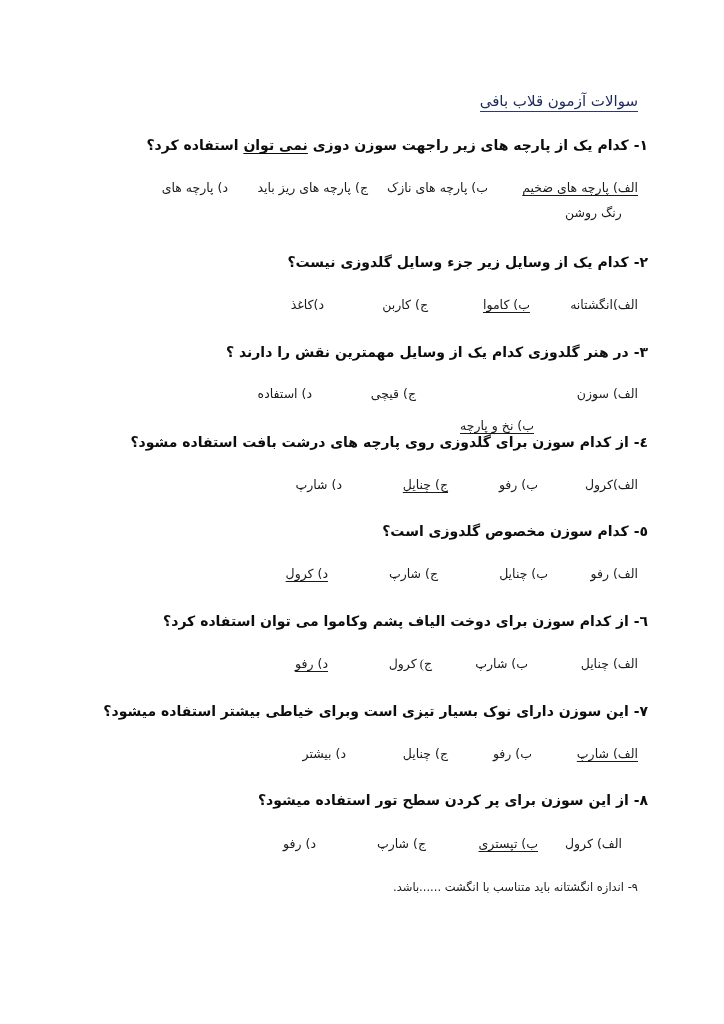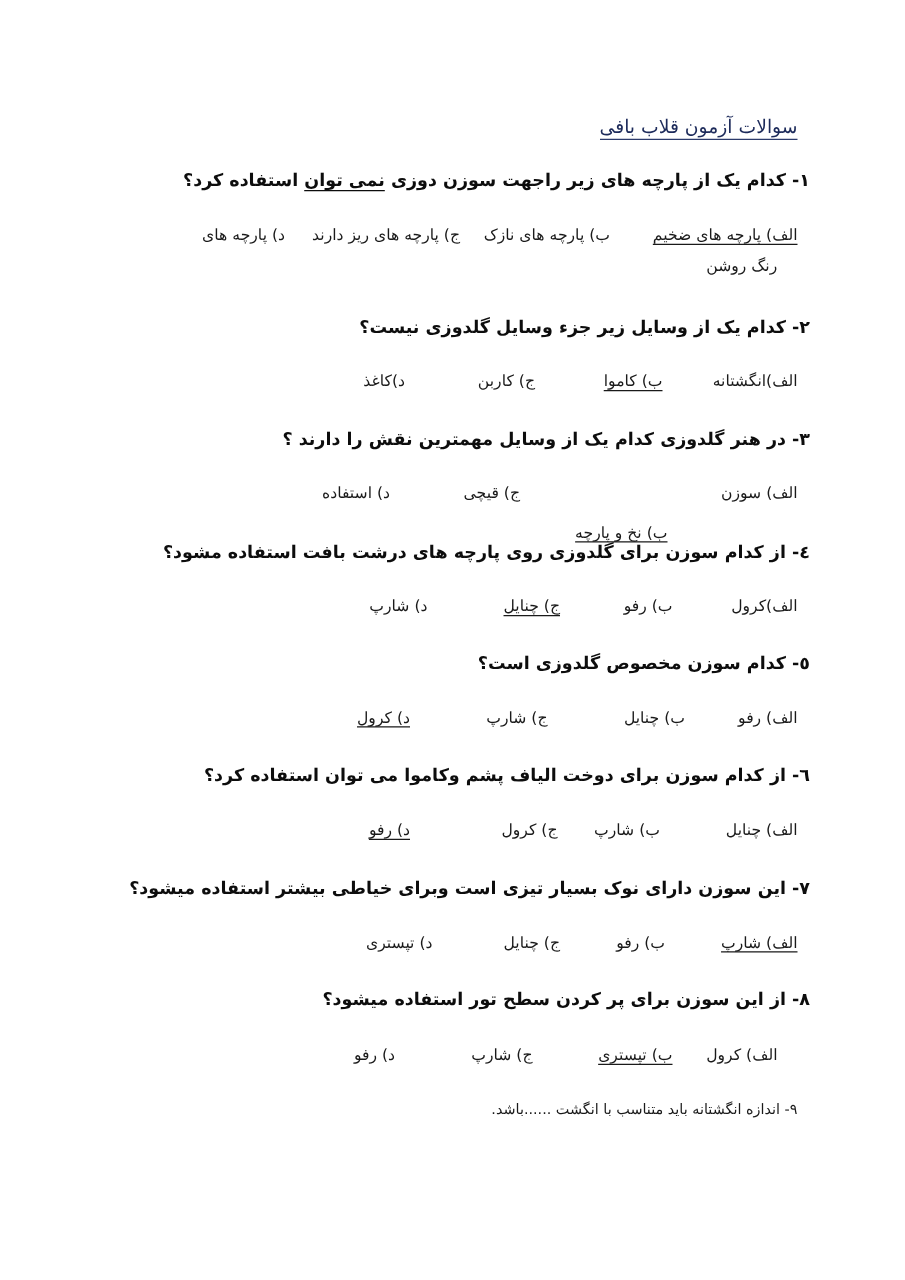--- a/index.html
+++ b/index.html
@@ -88,21 +88,21 @@
 <div class="page">
 
   <div class="header-title">سوالات آزمون قلاب بافی</div>
 
   <div class="question" style="top:137px;">
     <span>۱- کدام یک از پارچه های زیر راجهت سوزن دوزی </span><span class="u">نمی توان</span><span> استفاده کرد؟</span>
   </div>
   <div class="options-row" style="top:180px; left:100px;">
     <span class="opt u" style="right:0px;">الف) پارچه های ضخیم</span>
     <span class="opt" style="right:150px;">ب) پارچه های نازک</span>
-    <span class="opt" style="right:270px;">ج) پارچه های ریز دارند</span>
+    <span class="opt" style="right:270px;">ج) پارچه های ریز باید</span>
     <span class="opt" style="right:410px;text-align:right;">د) پارچه های</span>
   </div>
   <div class="wrap-line" style="top:205px; left:565px;">رنگ روشن</div>
 
   <div class="question" style="top:254px;">۲- کدام یک از وسایل زیر جزء وسایل گلدوزی نیست؟</div>
   <div class="options-row" style="top:297px;">
     <span class="opt" style="right:0px;">الف)انگشتانه</span>
     <span class="opt u" style="right:108px;">ب) کاموا</span>
     <span class="opt" style="right:210px;">ج) کاربن</span>
     <span class="opt" style="right:314px;">د)کاغذ</span>
@@ -129,30 +129,30 @@
     <span class="opt" style="right:0px;">الف) رفو</span>
     <span class="opt" style="right:90px;">ب) چنایل</span>
     <span class="opt" style="right:200px;">ج) شارپ</span>
     <span class="opt u" style="right:310px;">د) کرول</span>
   </div>
 
   <div class="question" style="top:613px;">٦- از کدام سوزن برای دوخت الیاف پشم وکاموا می توان استفاده کرد؟</div>
   <div class="options-row" style="top:656px;">
     <span class="opt" style="right:0px;">الف) چنایل</span>
     <span class="opt" style="right:110px;">ب) شارپ</span>
-    <span class="opt" style="right:192px;">ج) کرول</span>
+    <span class="opt" style="right:206px;font-family:Liberation Serif, serif;">ج) کرول</span>
     <span class="opt u" style="right:310px;">د) رفو</span>
   </div>
 
   <div class="question" style="top:703px;">۷- این سوزن دارای نوک بسیار تیزی است وبرای خیاطی بیشتر استفاده میشود؟</div>
   <div class="options-row" style="top:746px;">
     <span class="opt u" style="right:0px;">الف) شارپ</span>
     <span class="opt" style="right:106px;">ب) رفو</span>
     <span class="opt" style="right:190px;">ج) چنایل</span>
-    <span class="opt" style="right:292px;">د) تپستری</span>
+    <span class="opt" style="right:292px;">د) بیشتر</span>
   </div>
 
   <div class="question" style="top:792px;">۸- از این سوزن برای پر کردن سطح تور استفاده میشود؟</div>
   <div class="options-row" style="top:836px;">
     <span class="opt" style="right:16px;">الف) کرول</span>
     <span class="opt u" style="right:100px;">ب) تپستری</span>
     <span class="opt" style="right:212px;">ج) شارپ</span>
     <span class="opt" style="right:322px;">د) رفو</span>
   </div>
 

